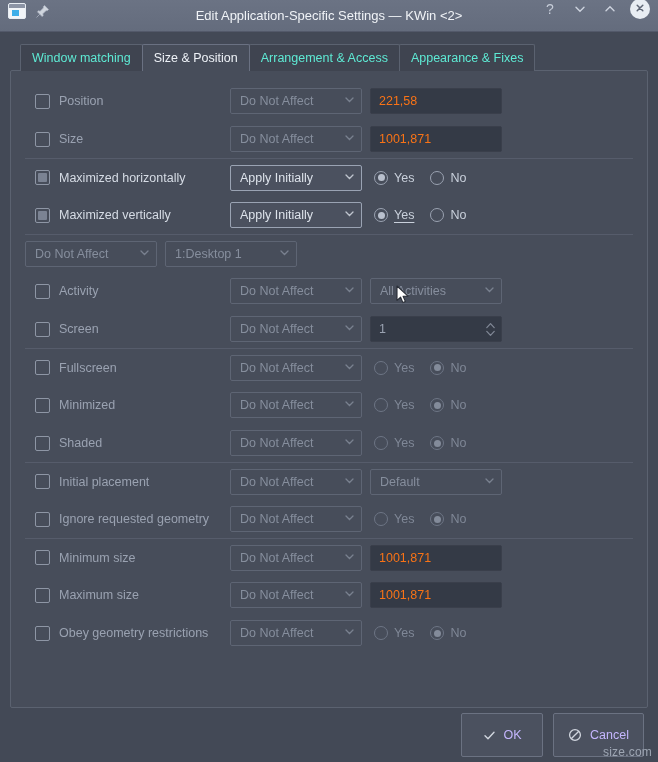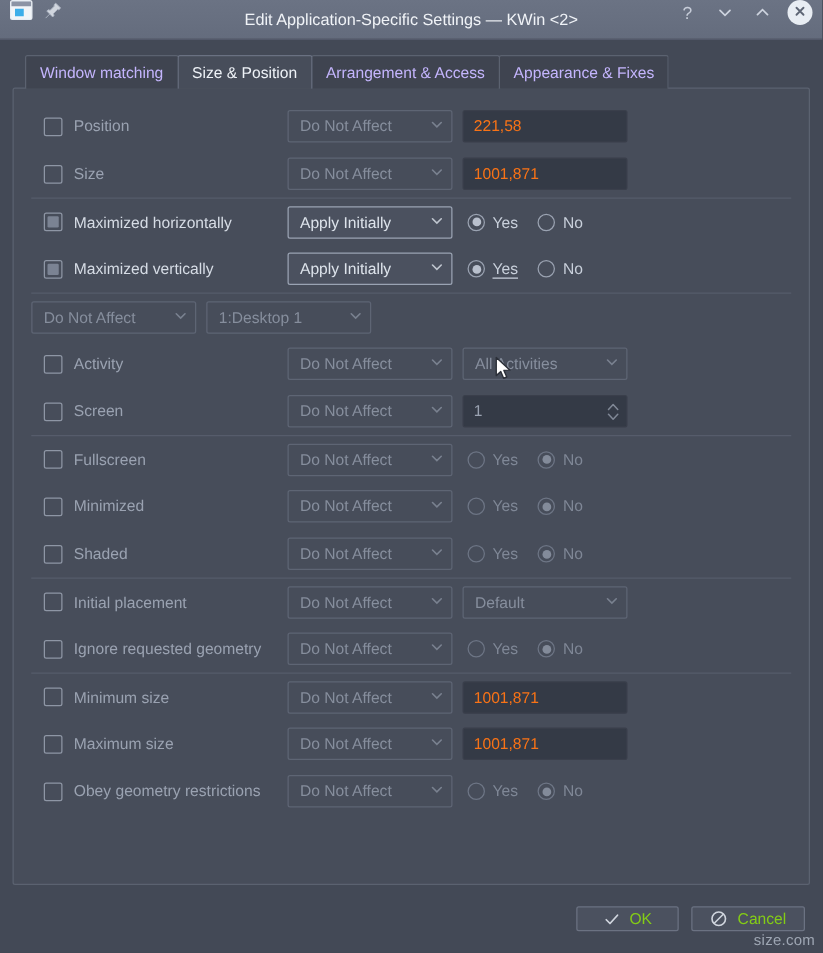--- a/index.html
+++ b/index.html
@@ -26,22 +26,22 @@
   }
 
   
   .titlebar {
     position: relative;
     height: 32px;
     flex: 0 0 32px;
     background: linear-gradient(#6b7384, #646c7d);
     border-bottom: 1px solid #53596a;
     display: flex;
-    align-items: flex-start;
-    padding: 0 8px;
+    align-items: flex-end;
+    padding: 12px 8px;
   }
   .tb-left { display: flex; align-items: center; gap: 9px; z-index: 2; }
   .tb-right { display: flex; align-items: center; gap: 10px; margin-left: auto; z-index: 2; }
 
   .app-icon {
     width: 18px; height: 16px;
     border: 1.5px solid #e8edf3;
     border-radius: 2px;
     background: #f2f5f8;
     position: relative;
@@ -104,21 +104,21 @@
     height: 27px;
     margin-left: 10px;
     position: relative;
     z-index: 3;
   }
   .tab {
     height: 27px;
     line-height: 26px;
     padding: 0 11px;
     font-size: 12.5px;
-    color: #c4b5fd;
+    color: #5eead4;
     border: 1px solid #5b6270;
     border-bottom: none;
     border-top-left-radius: 2px;
     border-top-right-radius: 2px;
     background: #3f4450;
     margin-right: -1px;
     white-space: nowrap;
     cursor: default;
   }
   .tab.active {
@@ -292,25 +292,25 @@
     flex: 0 0 54px;
     display: flex;
     align-items: center;
     justify-content: flex-end;
     gap: 10px;
     padding: 0 14px;
     background: #434956;
   }
   .btn {
     min-width: 82px;
-    height: 20px;
+    height: 44px;
     border: 1px solid #6b7282;
     border-radius: 2px;
     background: #4b515f;
-    color: #84cc16;
+    color: #c4b5fd;
     display: flex;
     align-items: center;
     justify-content: center;
     gap: 8px;
     font-size: 12.5px;
     padding: 0 14px;
     cursor: default;
   }
   .btn .bi { display: flex; align-items: center; opacity: .9; }
 

